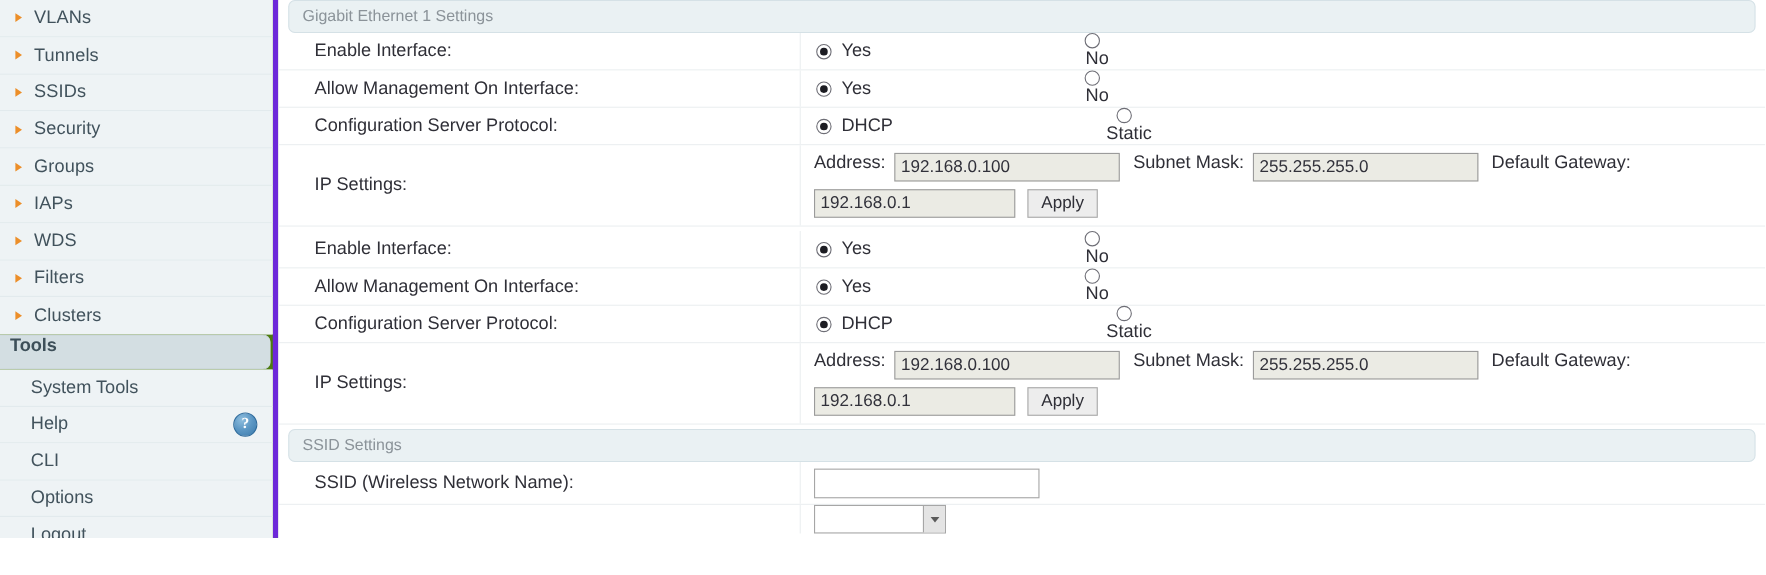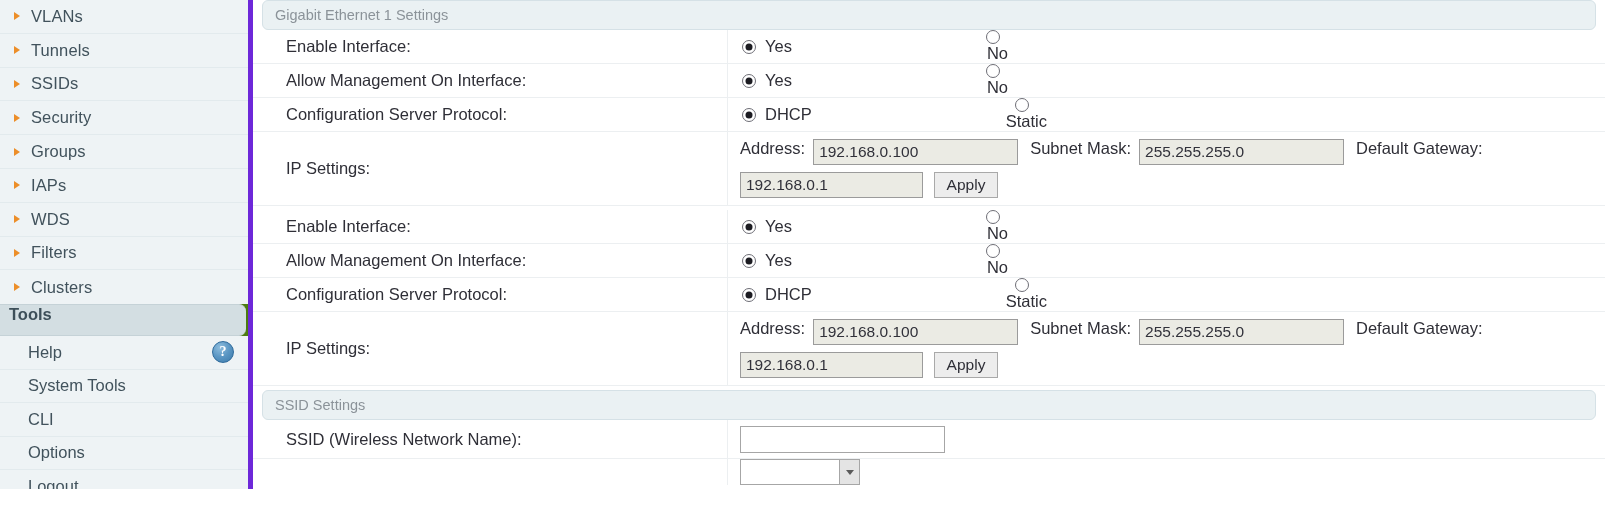--- a/index.html
+++ b/index.html
@@ -348,26 +348,26 @@
 
     </div>
 
     <div class="group-header">
       <span class="group-header-label">Tools</span>
     </div>
 
     <div class="nav-group">
 
       <div class="tool-item">
+        <span class="tool-label">System Tools</span>
+      </div>
+
+      <div class="tool-item">
         <span class="tool-label">Help</span>
         <span class="help-icon">?</span>
-      </div>
-
-      <div class="tool-item">
-        <span class="tool-label">System Tools</span>
       </div>
 
       <div class="tool-item">
         <span class="tool-label">CLI</span>
       </div>
 
       <div class="tool-item">
         <span class="tool-label">Options</span>
       </div>
 

